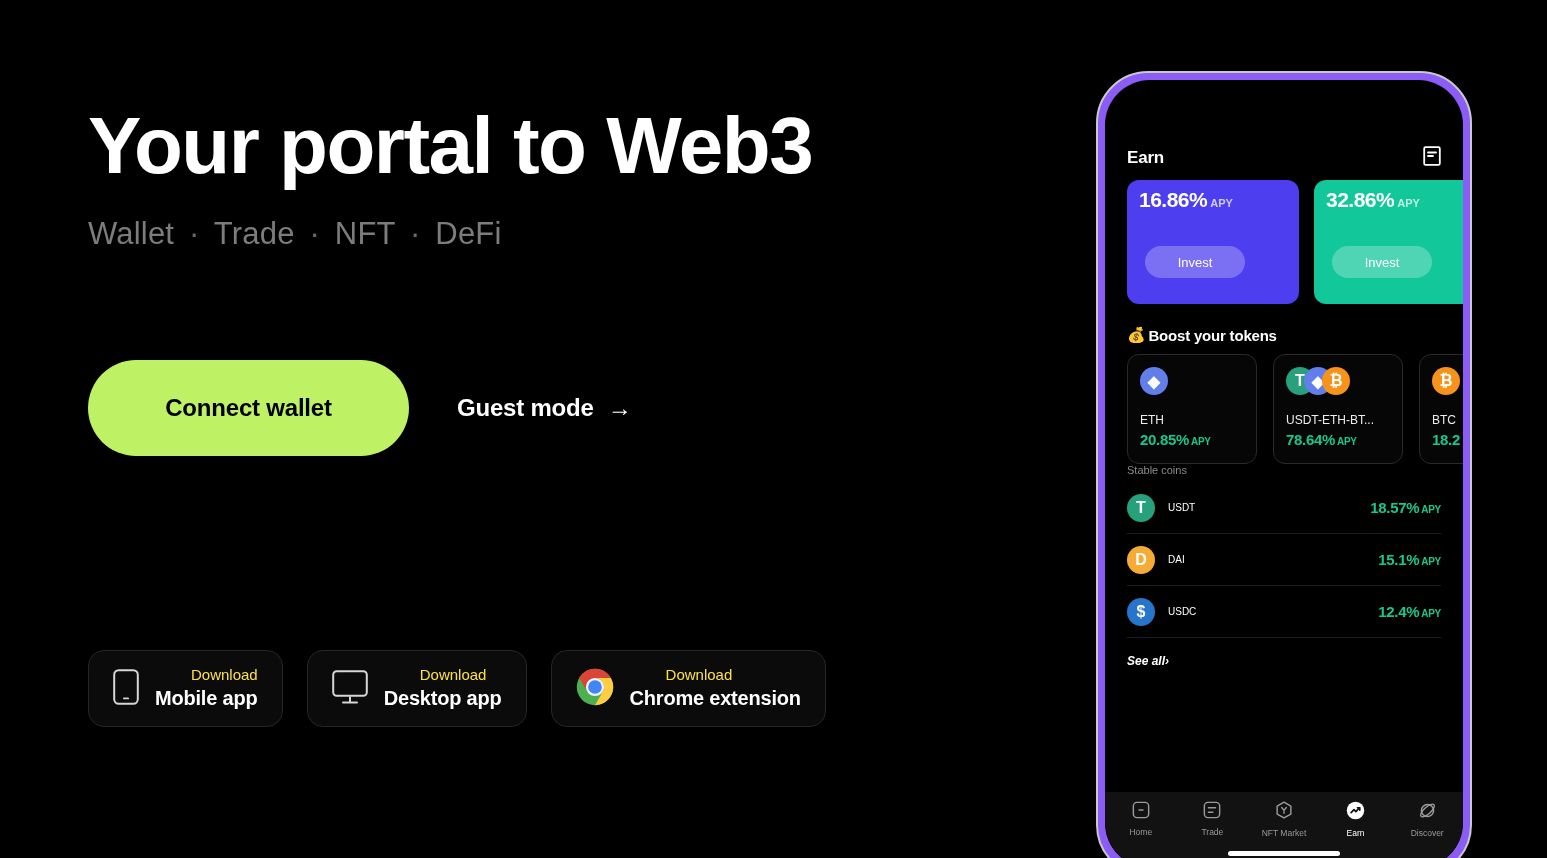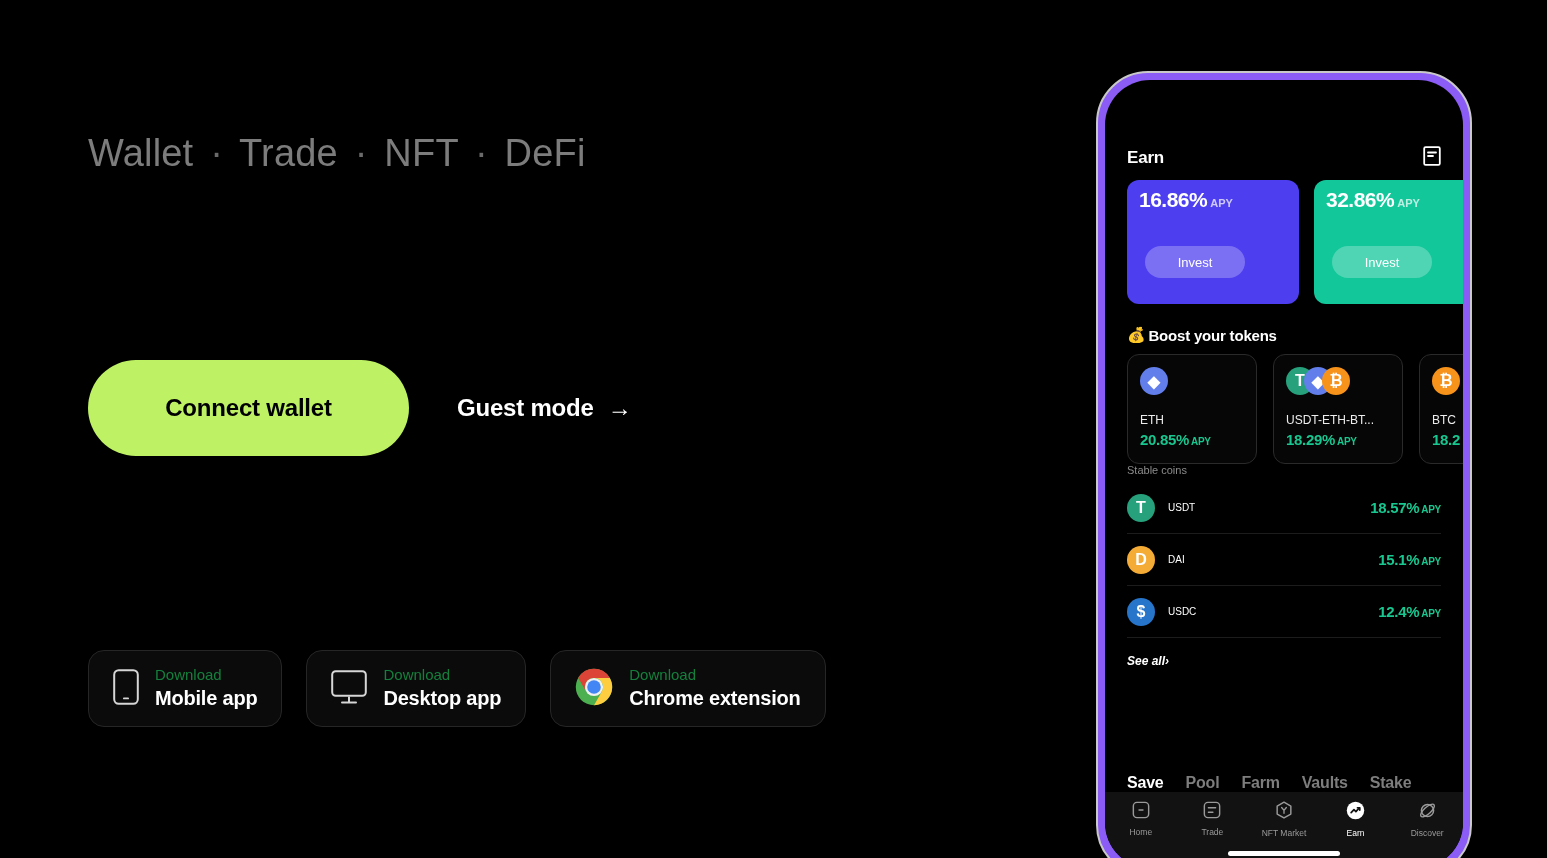--- a/index.html
+++ b/index.html
@@ -11,21 +11,21 @@
   }
   .page { position: relative; width: 1547px; height: 858px; background: #000; }
 
   
   .hero { position: absolute; left: 88px; top: 104px; width: 900px; }
   .hero-title {
     font-size: 80px; font-weight: 700; color: #fff;
     letter-spacing: -1.5px; line-height: 1.05; white-space: nowrap;
   }
   .hero-sub {
-    margin-top: 28px; font-size: 38px; color: #7c7c7c;
+    margin-top: 28px; font-size: 31px; color: #7c7c7c;
     font-weight: 400; letter-spacing: 0.2px;
   }
   .hero-sub .dot { color: #6a6a6a; padding: 0 6px; }
 
   .cta-row { position: absolute; left: 88px; top: 360px; display: flex; align-items: center; }
   .btn-connect {
     width: 321px; height: 96px; border-radius: 48px;
     background: #bef264; color: #000; border: none;
     font-family: "Liberation Sans", sans-serif;
     font-size: 24px; font-weight: 700; cursor: pointer;
@@ -42,21 +42,21 @@
   .btn-guest .arrow { font-size: 24px; font-weight: 400; }
 
   
   .dl-row { position: absolute; left: 88px; top: 650px; display: flex; gap: 24px; }
   .dl-card {
     height: 77px; border: 1px solid #262626; border-radius: 16px;
     background: #0b0b0b; display: flex; align-items: center;
     padding: 0 24px; gap: 16px; cursor: pointer;
   }
   .dl-text { display: flex; flex-direction: column; justify-content: center; }
-  .dl-top { font-size: 15px; color: #15803d; line-height: 1.25; }
+  .dl-top { font-size: 15px; color: #fde047; line-height: 1.25; margin-left: 36px; }
   .dl-bottom { font-size: 20px; color: #fff; font-weight: 700; line-height: 1.3; letter-spacing: -0.2px; }
   .ic { flex: 0 0 auto; display: block; }
 
   
   .phone {
     position: absolute; left: 1096px; top: 28px;
     width: 376px; height: 806px;
     border-radius: 52px;
     border: 2px solid #c9c9c9;
     background: #8b5cf6;
@@ -156,20 +156,21 @@
     position: absolute; left: 50%; transform: translateX(-50%);
     bottom: 12px; width: 112px; height: 5px; border-radius: 3px; background: #fff;
   }
 </style>
 </head>
 <body>
 
 <div class="page">
 
   <div class="hero">
+    <div class="hero-title">Your portal to Web3</div>
     <div class="hero-sub">
       <span>Wallet</span>
       <span class="dot">·</span>
       <span>Trade</span>
       <span class="dot">·</span>
       <span>NFT</span>
       <span class="dot">·</span>
       <span>DeFi</span>
     </div>
   </div>
@@ -274,21 +275,21 @@
             </div>
           </div>
           <div class="boost-card">
             <div class="coin-stack">
               <span class="coin usdt">T</span>
               <span class="coin eth">◆</span>
               <span class="coin btc">₿</span>
             </div>
             <div class="boost-name">USDT-ETH-BT...</div>
             <div class="boost-apy">
-              <span>18.29%</span><span class="u">APY</span>
+              <span>78.64%</span><span class="u">APY</span>
             </div>
           </div>
           <div class="boost-card">
             <div class="coin-stack">
               <span class="coin btc">₿</span>
             </div>
             <div class="boost-name">BTC</div>
             <div class="boost-apy">
               <span>18.2</span>
             </div>
@@ -317,27 +318,20 @@
           <span class="capy">
             <span>12.4%</span><span class="u">APY</span>
           </span>
         </div>
 
         <div class="see-all">
           <span>See all</span>
           <span>›</span>
         </div>
 
-        <div class="subtabs">
-          <span class="subtab active">Save</span>
-          <span class="subtab">Pool</span>
-          <span class="subtab">Farm</span>
-          <span class="subtab">Vaults</span>
-          <span class="subtab">Stake</span>
-        </div>
 
         <div class="tabbar">
           <div class="tab">
             <span>
               <svg width="18" height="18" viewBox="0 0 20 20" fill="none">
                 <rect x="1.5" y="1.5" width="17" height="17" rx="4" stroke="#9a9a9a" stroke-width="1.6"></rect>
                 <rect x="7" y="9.2" width="6" height="1.6" rx="0.8" fill="#9a9a9a"></rect>
               </svg>
             </span>
             <span class="tl">Home</span>

